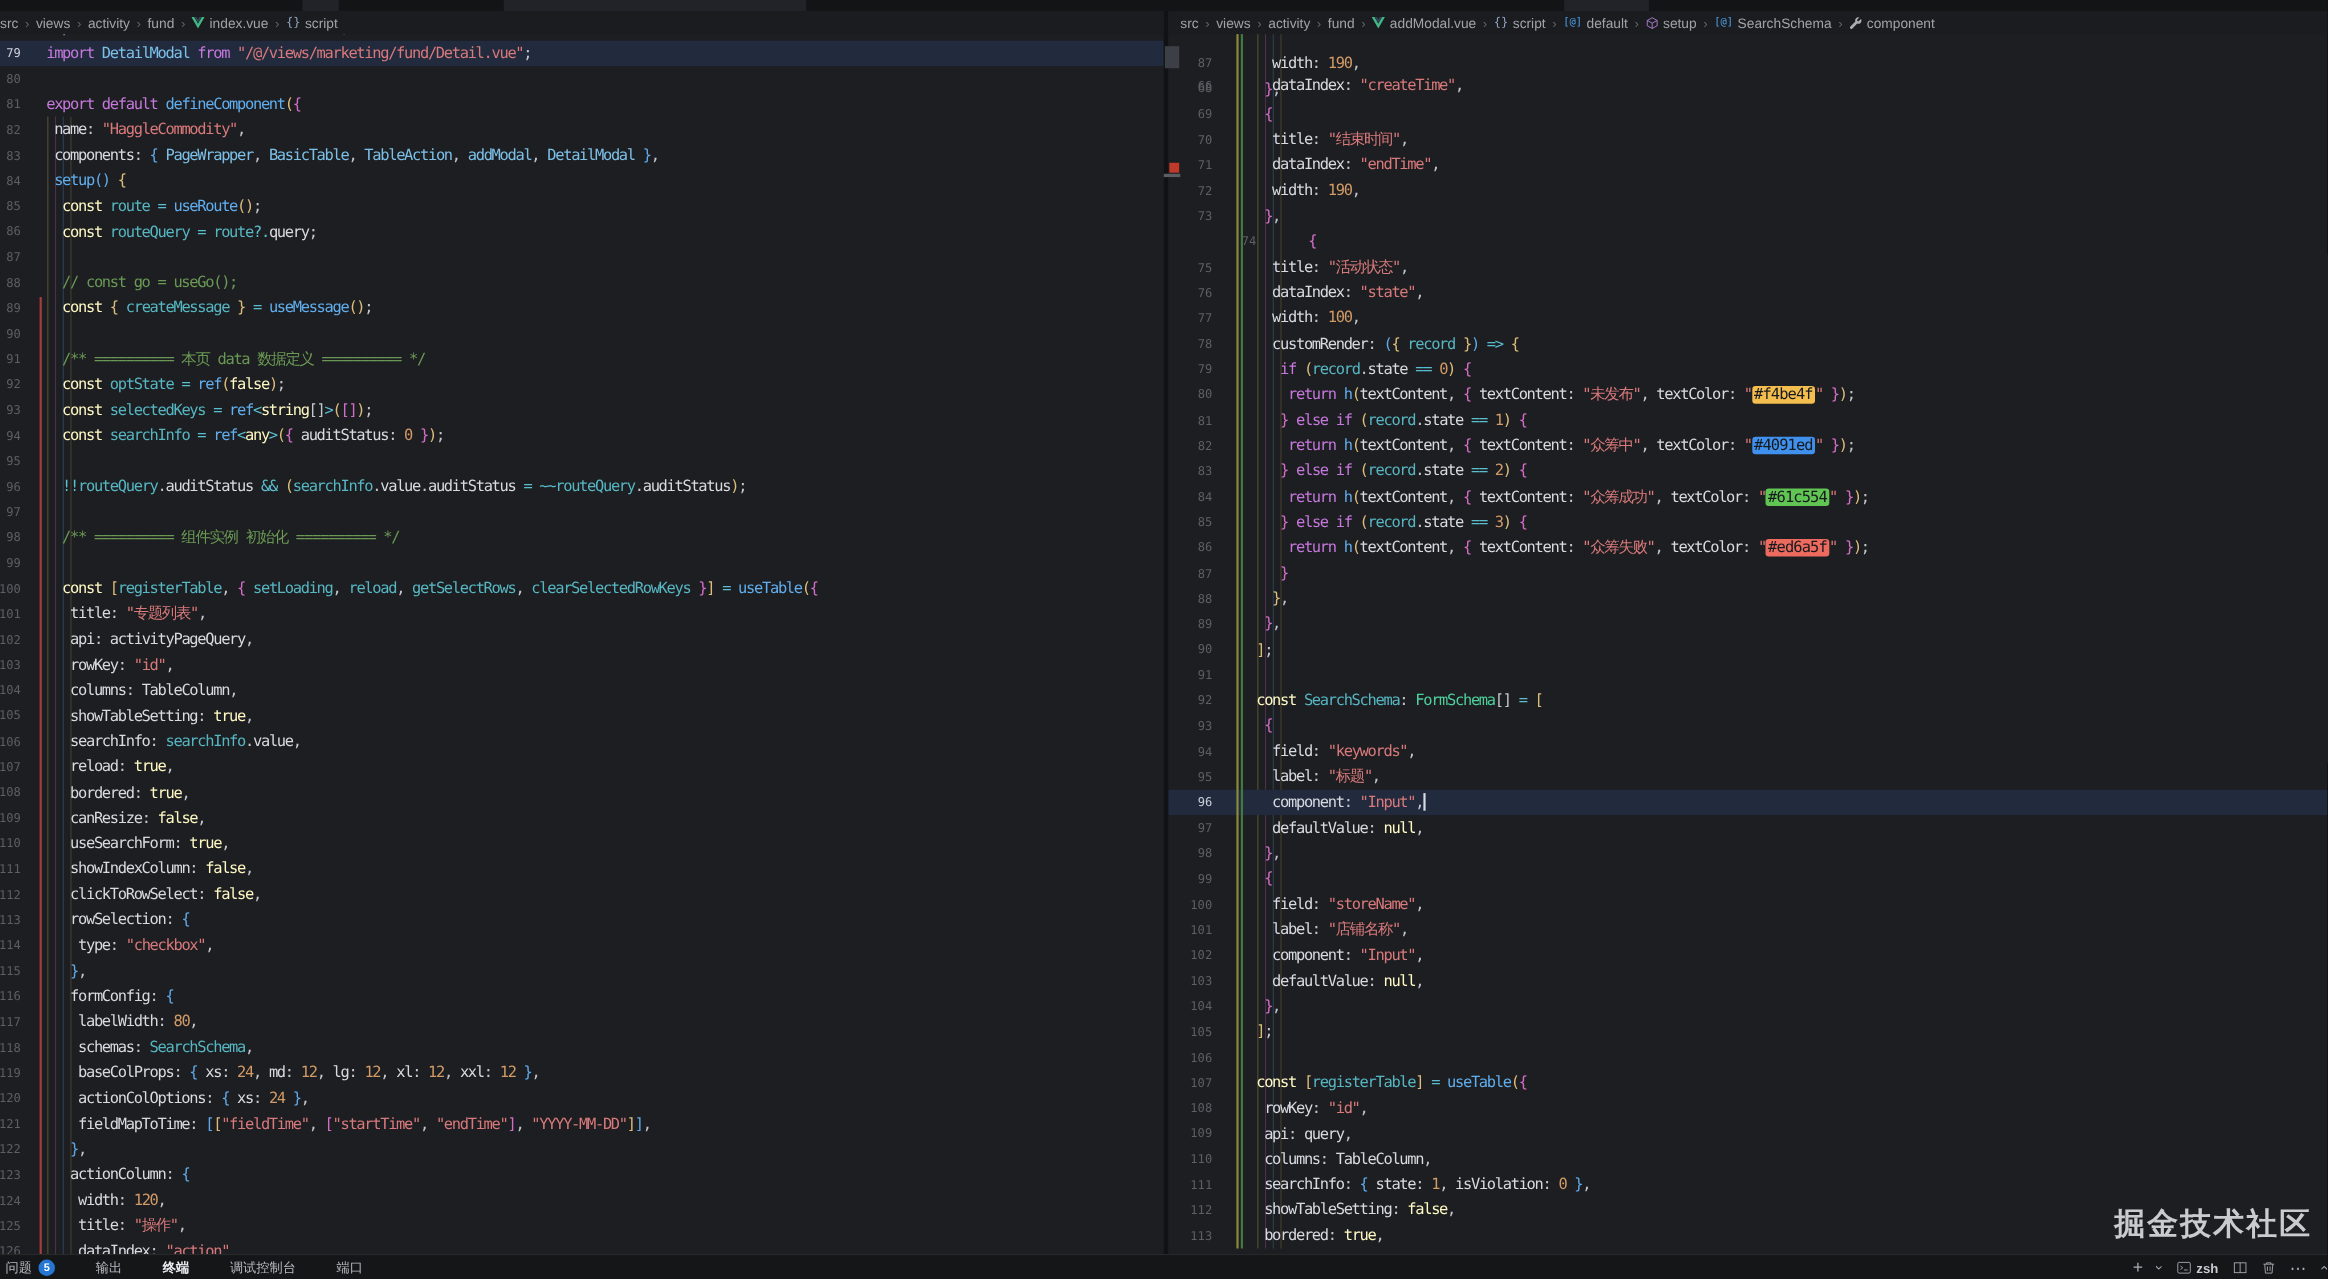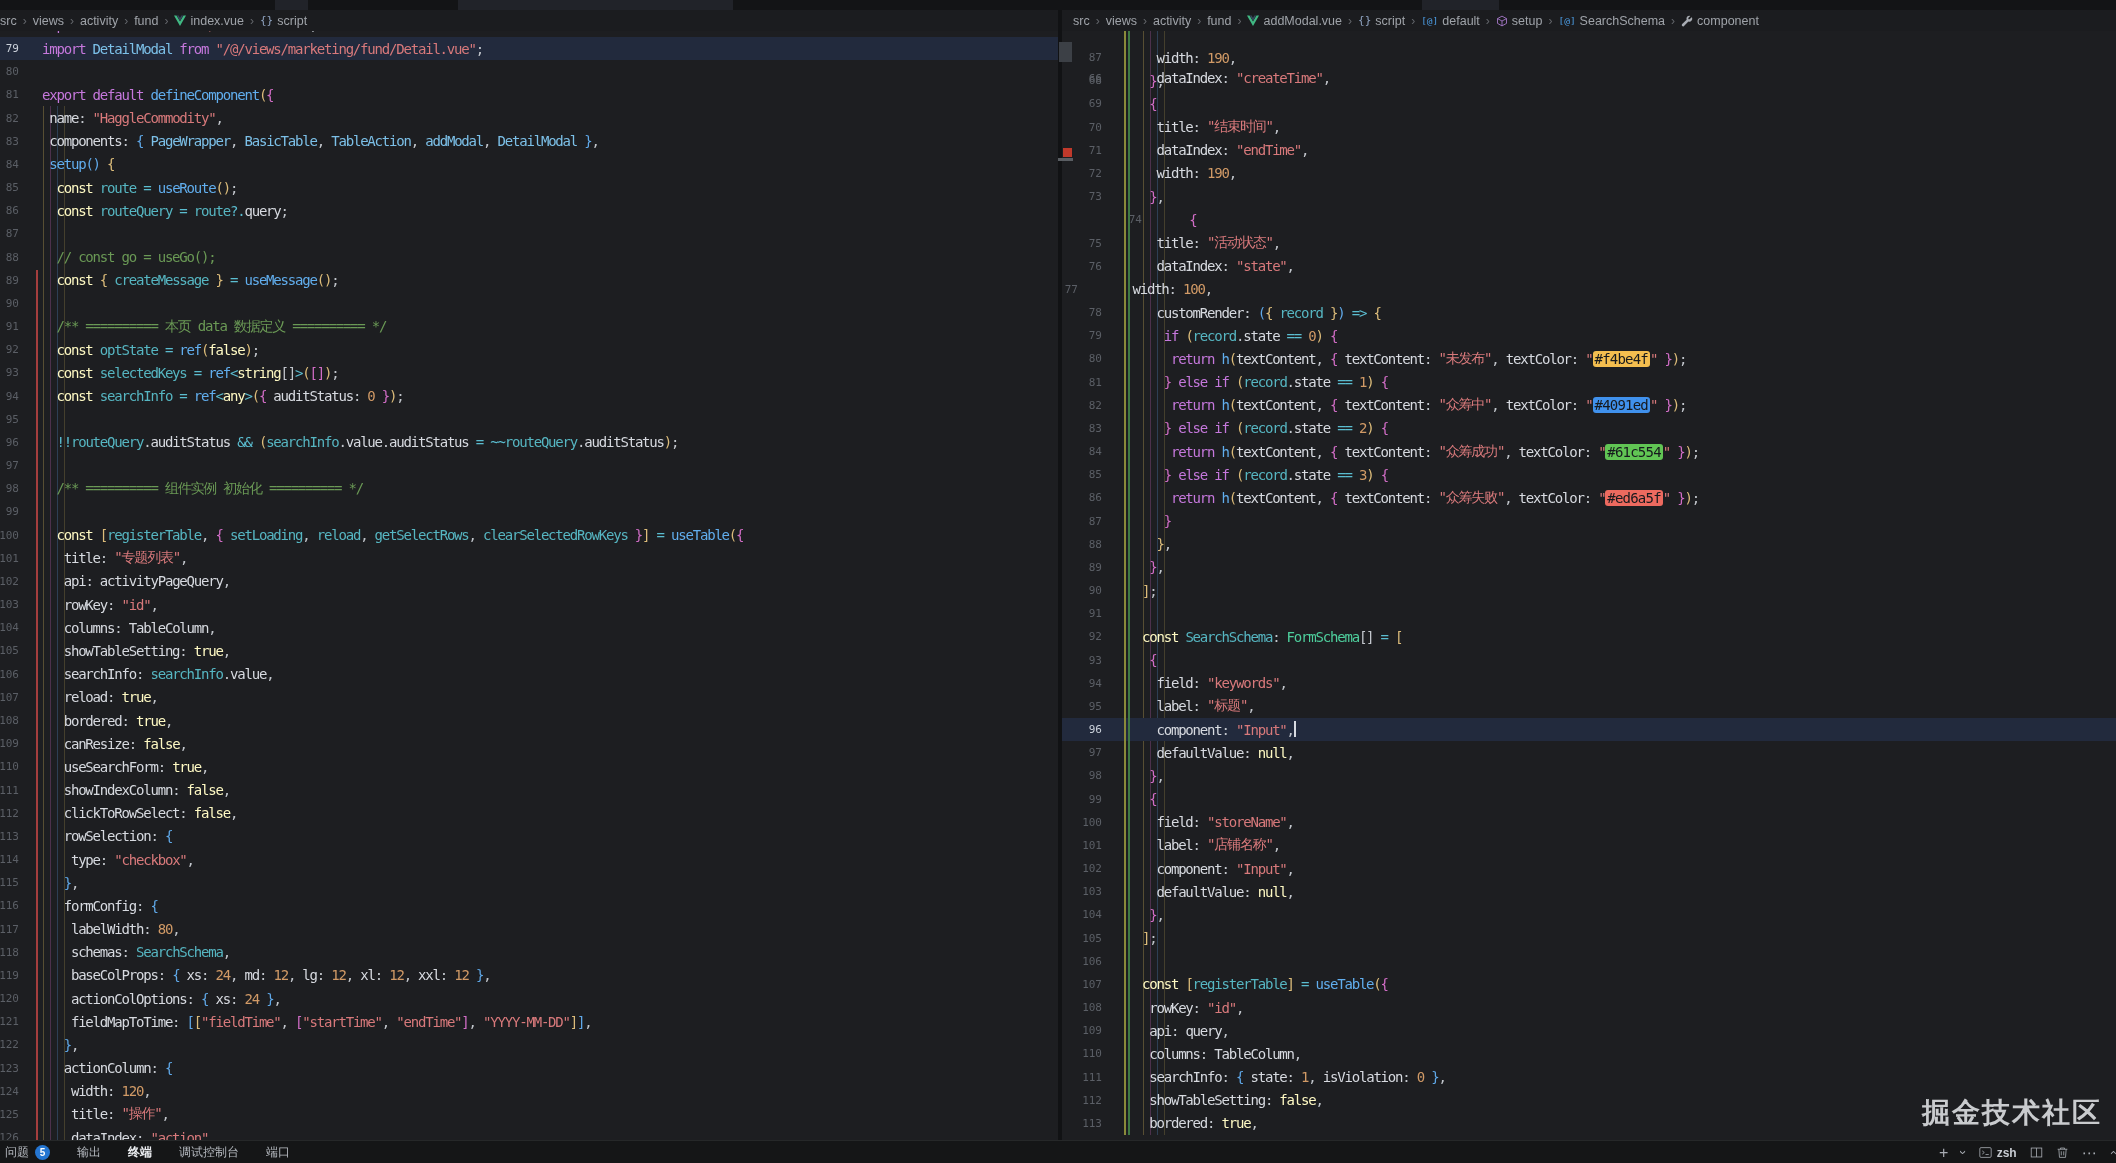--- a/index.html
+++ b/index.html
@@ -34,21 +34,21 @@
   .divider{position:absolute;left:1058px;top:10px;width:4px;height:1130px;background:#111214;z-index:5;}
   .sbthumb{position:absolute;left:1059px;top:42px;width:13px;height:20px;background:#3c4046;z-index:6;}
   .errmark{position:absolute;left:1063px;top:148px;width:9px;height:9px;background:#c0392b;z-index:6;}
   .sbline{position:absolute;left:1058px;top:158px;width:15px;height:3px;background:#5a5e63;z-index:6;}
   
   .watermark{position:absolute;right:14px;top:1094px;font-size:28px;color:#c9cbce;font-weight:600;
              letter-spacing:2px;z-index:5;}
   
   .panelbar{position:absolute;left:0;top:1140px;width:2116px;height:23px;background:#151617;
             border-top:1px solid #262829;z-index:9;display:flex;align-items:center;}
-  .ptab{margin-left:27px;font-size:12px;color:#b6bac0;display:inline-flex;align-items:center;gap:6px;cursor:default;}
+  .ptab{margin-left:37px;font-size:12px;color:#b6bac0;display:inline-flex;align-items:center;gap:6px;cursor:default;}
   .ptab:first-child{margin-left:5px;}
   .ptab.active{color:#eceef1;font-weight:bold;}
   .badge{width:15px;height:15px;border-radius:8px;background:#2576d2;color:#fff;font-size:10px;
          display:flex;align-items:center;justify-content:center;font-weight:bold;}
   .pactions{position:absolute;right:2px;top:0;height:23px;display:flex;align-items:center;gap:13px;
             color:#a8acb3;font-size:14px;}
   .pact{display:inline-flex;align-items:center;gap:5px;}
   .zshlabel{font-size:12px;color:#c8ccd2;font-weight:bold;}
   .rot90{display:inline-block;transform:rotate(90deg);font-size:13px;}
 </style>
@@ -400,21 +400,21 @@
         <span class="code" style="left: 80px; padding-left: 7.23px;"><span class="tk-pP">{</span></span>
       </div>
       <div class="row" style="left: 1062px; top: 231.43px; width: 1054px;">
         <span class="ln" style="left: 0px; width: 40px;">75</span>
         <span class="code" style="left: 80px; padding-left: 14.46px;"><span class="tk-prop">title</span><span class="tk-pW">: </span><span class="tk-str">"活动状态"</span><span class="tk-pW">,</span></span>
       </div>
       <div class="row" style="left: 1062px; top: 254.6px; width: 1054px;">
         <span class="ln" style="left: 0px; width: 40px;">76</span>
         <span class="code" style="left: 80px; padding-left: 14.46px;"><span class="tk-prop">dataIndex</span><span class="tk-pW">: </span><span class="tk-str">"state"</span><span class="tk-pW">,</span></span>
       </div>
-      <div class="row" style="left: 1038px; top: 277.77px; width: 1054px;">
+      <div class="row" style="left: 1062px; top: 277.77px; width: 1054px;">
         <span class="ln" style="left: 0px; width: 40px;">77</span>
         <span class="code" style="left: 80px; padding-left: 14.46px;"><span class="tk-prop">width</span><span class="tk-pW">: </span><span class="tk-num">100</span><span class="tk-pW">,</span></span>
       </div>
       <div class="row" style="left: 1062px; top: 300.94px; width: 1054px;">
         <span class="ln" style="left: 0px; width: 40px;">78</span>
         <span class="code" style="left: 80px; padding-left: 14.46px;"><span class="tk-prop">customRender</span><span class="tk-pW">: </span><span class="tk-pB">(</span><span class="tk-pY">{ </span><span class="tk-var">record</span><span class="tk-pY"> }</span><span class="tk-pB">)</span><span class="tk-op"> =&gt; </span><span class="tk-pY">{</span></span>
       </div>
       <div class="row" style="left: 1062px; top: 324.11px; width: 1054px;">
         <span class="ln" style="left: 0px; width: 40px;">79</span>
         <span class="code" style="left: 80px; padding-left: 21.69px;"><span class="tk-kw">if </span><span class="tk-pY">(</span><span class="tk-var">record</span><span class="tk-pW">.</span><span class="tk-prop">state</span><span class="tk-op"> == </span><span class="tk-num">0</span><span class="tk-pY">)</span><span class="tk-pW"> </span><span class="tk-pP">{</span></span>

